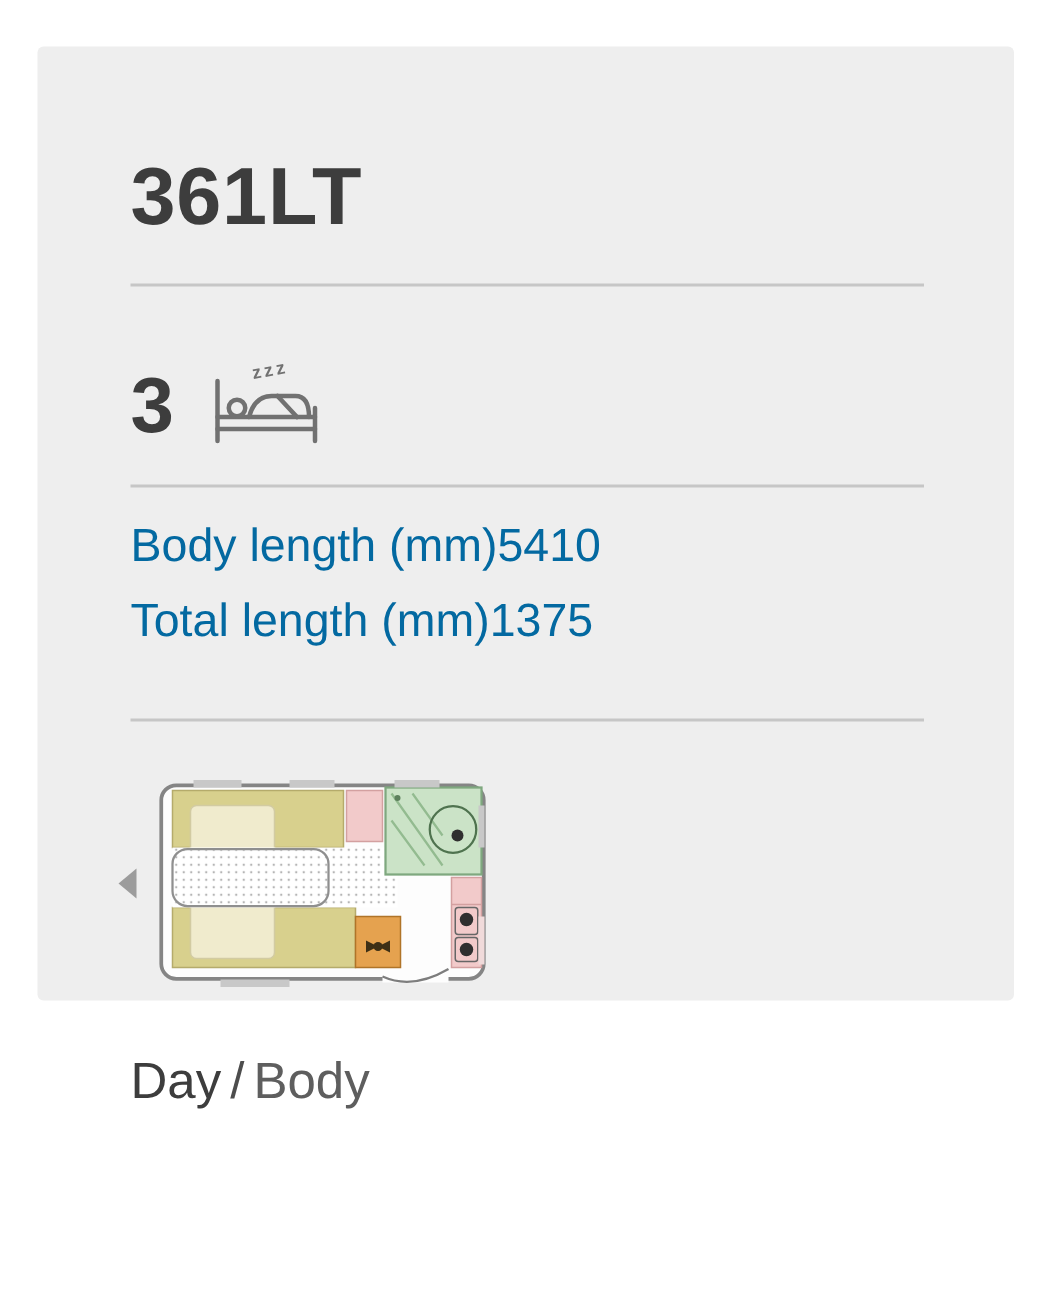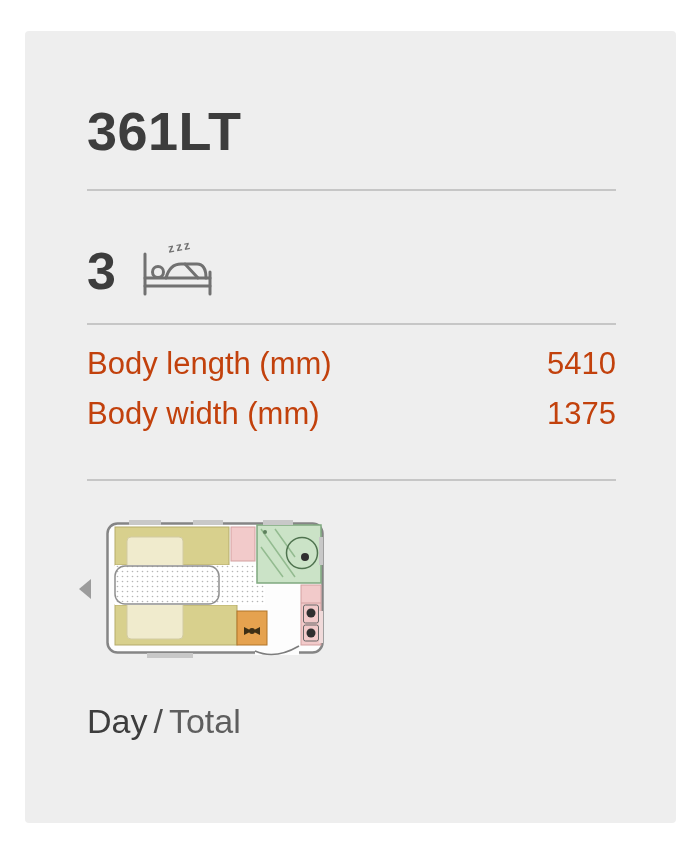--- a/index.html
+++ b/index.html
@@ -2,21 +2,21 @@
 <html><head>
 <meta charset="utf-8">
 <style>
   html,body{margin:0;padding:0;}
   body{
     width:700px;height:863px;background:#ffffff;
     font-family:"Liberation Sans", sans-serif;
     position:relative;overflow:hidden;
   }
   .card{
-    position:absolute;left:25px;top:31px;width:651px;height:792px;
+    position:absolute;left:25px;top:31px;width:651px;height:636px;
     background:#eeeeee;border-radius:4px;
     box-sizing:border-box;padding:72px 60px 0 62px;
   }
   .model-title{
     margin:0;font-size:54px;line-height:56px;font-weight:bold;
     color:#3d3d3d;letter-spacing:0.5px;
   }
   .divider{
     border:none;border-top:2px solid #c6c6c6;margin:0;
   }
@@ -25,22 +25,22 @@
   .div3{margin-top:40px;}
   .berth-row{
     margin-top:44px;height:66px;display:flex;align-items:flex-end;gap:22px;
   }
   .berth-count{
     font-size:52px;font-weight:bold;color:#3d3d3d;line-height:60px;
   }
   .bed-icon{display:block;}
   .spec-table{margin-top:14px;}
   .spec-row{
-    display:flex;justify-content:space-between;align-items:baseline;
-    font-size:31px;line-height:50px;color:#c2410c;
+    display:flex;align-items:baseline;
+    font-size:31px;line-height:50px;color:#0369a1;
   }
   .spec-label{text-align:left;}
   .spec-value{text-align:right;}
   .floorplan-row{
     margin-top:38px;height:140px;display:flex;align-items:center;
     gap:14px;margin-left:-8px;
   }
   .prev-arrow{
     width:0;height:0;cursor:pointer;
     border-top:10px solid transparent;
@@ -82,21 +82,21 @@
   </div>
 
   <hr class="divider div2">
 
   <div class="spec-table">
     <div class="spec-row">
       <span class="spec-label">Body length (mm)</span>
       <span class="spec-value">5410</span>
     </div>
     <div class="spec-row">
-      <span class="spec-label">Body width (mm)</span>
+      <span class="spec-label">Total length (mm)</span>
       <span class="spec-value">1375</span>
     </div>
   </div>
 
   <hr class="divider div3">
 
   <div class="floorplan-row">
     <div class="prev-arrow"></div>
 
     <svg class="floorplan-svg" width="230" height="140" viewBox="0 0 230 140">
@@ -150,16 +150,16 @@
         <rect x="88" y="1" width="30" height="5"></rect>
         <rect x="158" y="1" width="30" height="5"></rect>
         <rect x="42" y="134" width="46" height="5"></rect>
         <rect x="214" y="18" width="4" height="28"></rect>
       </g>
       <rect x="214" y="92" width="4" height="32" fill="#f0dada"></rect>
     </svg>
   </div>
 
   <div class="view-toggle">
-    <span class="day">Day</span><span class="sep">/</span><span class="night">Total</span>
+    <span class="day">Day</span><span class="sep">/</span><span class="night">Body</span>
   </div>
 
 </div>
 
 </body></html>

